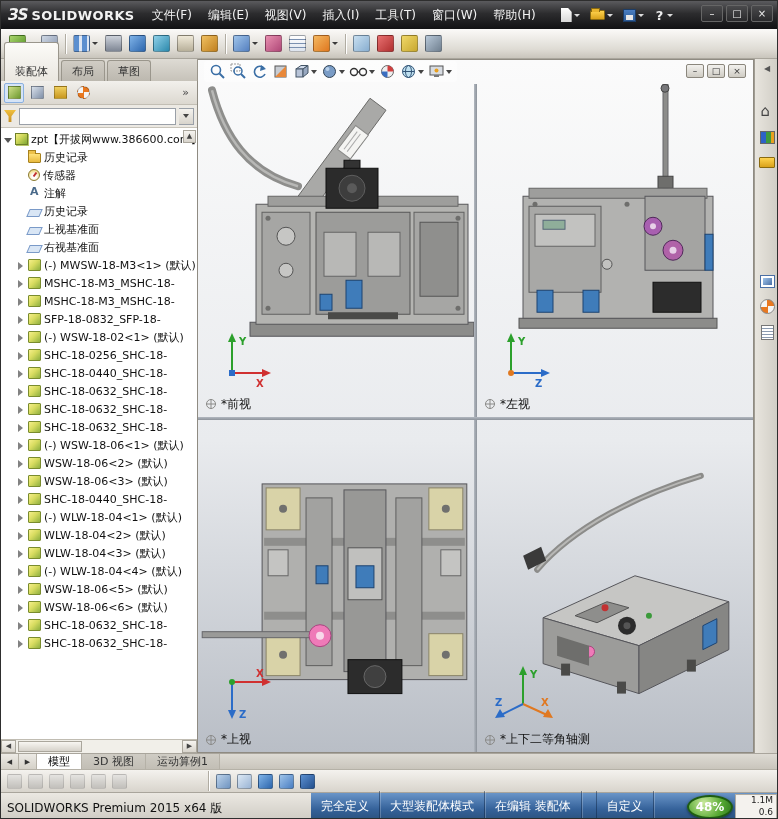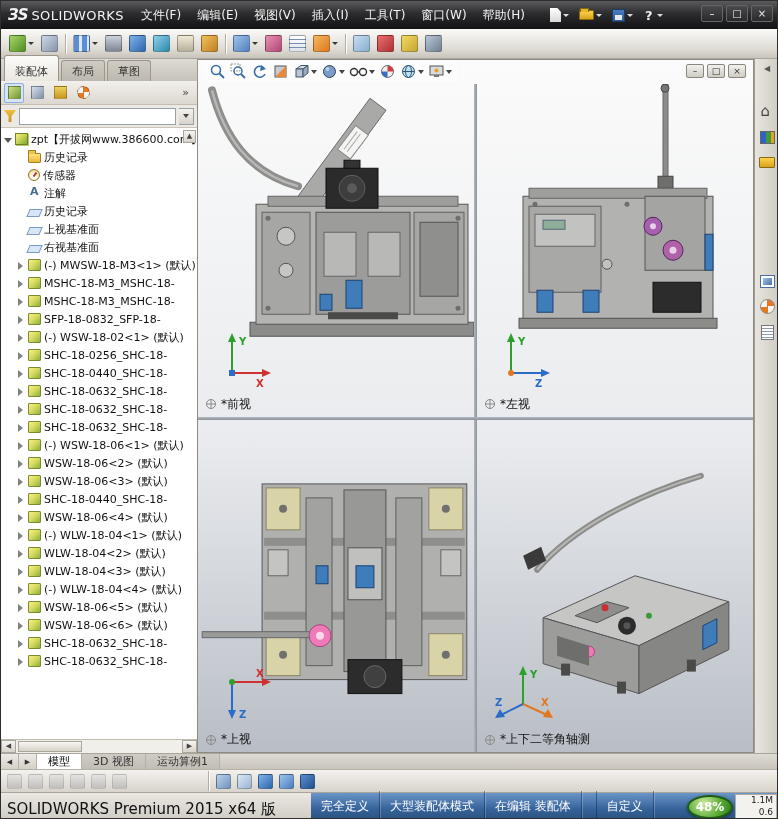--- a/index.html
+++ b/index.html
@@ -4,21 +4,21 @@
 <style>
 *{box-sizing:border-box;margin:0;padding:0}
 body{background:#777;font-family:"DejaVu Sans","Liberation Sans",sans-serif}
 #app{position:relative;width:778px;height:819px;background:#d5d1c8;overflow:hidden;border:1px solid #2e2e2e;font-size:12px}
 svg text{font-family:"DejaVu Sans","Liberation Sans",sans-serif}
 
 
 .titlebar{position:absolute;top:0;left:0;width:100%;height:28px;background:linear-gradient(#5b5b5e,#2c2c2e 45%,#121214);display:flex;align-items:center;color:#f2f2f2}
 .logo{display:flex;align-items:baseline;gap:4px;padding:0 9px 0 7px}
 .logo-mark{font-weight:bold;font-style:italic;font-size:15px;letter-spacing:-1px}
-.logo-text{font-weight:normal;font-size:13px;letter-spacing:.4px}
+.logo-text{font-weight:bold;font-size:13px;letter-spacing:.4px}
 .menubar{display:flex;height:100%;align-items:stretch}
 .menu{display:flex;align-items:center;padding:4px 8px;font-size:12px}
 .quick{display:flex;align-items:center;gap:4px;margin-left:14px}
 .qbtn{display:flex;align-items:center;gap:2px;padding:2px 3px}
 .q-new{width:11px;height:14px;background:linear-gradient(#fff,#d8d8d8);clip-path:polygon(0 0,68% 0,100% 28%,100% 100%,0 100%)}
 .q-open{width:15px;height:10px;background:linear-gradient(#ffd34e,#d9a21b);border:1px solid #8a6a10;border-radius:1px;position:relative}
 .q-open::before{content:"";position:absolute;top:-3px;left:0;width:7px;height:3px;background:#e9b52e;border:1px solid #8a6a10;border-bottom:none}
 .q-save{width:13px;height:13px;background:linear-gradient(#4a7ec2,#2c5a94);border:1px solid #1c3c66;position:relative}
 .q-save::after{content:"";position:absolute;left:2px;bottom:1px;width:7px;height:5px;background:#e8e8e8}
 .q-help{font-weight:bold;font-size:13px;color:#eee;padding:0 2px}
@@ -29,21 +29,21 @@
 
 .toolbar{position:absolute;top:28px;left:0;width:100%;height:30px;background:linear-gradient(#fbfaf8,#dedbd4 70%,#c9c5bc);border-bottom:1px solid #a9a59c;display:flex;align-items:center;padding:0 5px;gap:1px}
 .mico{height:26px;display:flex;align-items:center;justify-content:center;padding:0 3px;border-radius:2px}
 .mico i{display:block;width:17px;height:17px;background:var(--g);border:1px solid rgba(0,0,0,.3);border-radius:2px}
 .mcaret{width:0;height:0;border-left:3px solid transparent;border-right:3px solid transparent;border-top:3px solid #3a3a3a;margin-left:2px}
 .msep{width:1px;height:20px;background:#b0aca2;box-shadow:1px 0 0 #fff;margin:0 3px}
 
 
 .cmdband{position:absolute;top:58px;left:0;width:197px;height:22px;background:linear-gradient(#dedbd4,#c6c2b9);border-right:1px solid #9a968c;display:flex;align-items:flex-end;padding-left:3px}
 .ctab{padding:3px 10px 2px;font-size:11px;color:#333;border:1px solid #9a968c;border-bottom:none;border-radius:3px 3px 0 0;background:linear-gradient(#d0ccc4,#bcb8af);margin-right:2px;white-space:nowrap}
-.ctab.active{background:linear-gradient(#fcfbf8,#eae7e0);padding-top:8px}
+.ctab.active{background:linear-gradient(#fcfbf8,#eae7e0);padding-top:21px}
 
 
 .fpanel{position:absolute;left:0;top:80px;width:197px;height:672px;background:#fff;border-right:1px solid #8f8b82;display:flex;flex-direction:column}
 .fp-icons{height:24px;flex:none;background:linear-gradient(#f2f0ec,#dcd8d0);display:flex;align-items:center;gap:3px;padding:0 3px;border-bottom:1px solid #c2beb4}
 .fpi{width:20px;height:20px;display:flex;align-items:center;justify-content:center;border:1px solid transparent;border-radius:2px}
 .fpi.sel{border-color:#8ab0e0;background:#d6e4f6}
 .fpi i{display:block;width:13px;height:13px;background:var(--g);border:1px solid rgba(0,0,0,.25)}
 .fpi i.ball{border-radius:50%}
 .fp-more{margin-left:auto;font-size:11px;color:#444;padding:0 5px}
 .fp-filter{height:23px;flex:none;display:flex;align-items:center;gap:3px;padding:2px 3px;background:#ece9e3;border-bottom:1px solid #c8c4ba}
@@ -110,21 +110,21 @@
 
 
 .btoolbar{position:absolute;left:0;top:768px;width:778px;height:23px;background:linear-gradient(#f4f2ee,#d8d4cc);border-top:1px solid #b5b1a7;display:flex;align-items:center;padding:0 4px;gap:2px}
 .bico{height:20px;display:flex;align-items:center;padding:0 2px}
 .bico i{display:block;width:15px;height:15px;background:var(--g);border:1px solid rgba(0,0,0,.3);border-radius:2px}
 .bico.dim{opacity:.4;filter:grayscale(.7)}
 .bgap{width:72px}
 
 
 .statusbar{position:absolute;left:0;top:791px;width:778px;height:28px;background:linear-gradient(#ebe8e2,#cfccc4);border-top:1px solid #a9a59c;color:#111}
-.sb-left{position:absolute;left:6px;top:7px;font-size:15px}
+.sb-left{position:absolute;left:6px;top:7px;font-size:12px}
 .sb-right{position:absolute;left:310px;top:0;right:0;bottom:0;background:linear-gradient(#6a95c8,#35629a 60%,#2b527e);display:flex;align-items:center;color:#fff;font-size:12px}
 .sbf{height:100%;display:flex;align-items:center;padding:16px 10px;border-right:1px solid rgba(10,30,60,.45);box-shadow:1px 0 0 rgba(255,255,255,.22)}
 .sbf.custom{margin-left:14px;border-left:1px solid rgba(10,30,60,.45)}
 .perf{position:absolute;right:46px;top:2px;width:46px;height:24px;border-radius:50%;background:radial-gradient(circle at 35% 30%,#c9e99b,#55a832 60%,#2e7a1c);border:2px solid #1e5c12;color:#fff;font-weight:bold;font-size:12px;display:flex;align-items:center;justify-content:center;box-shadow:0 1px 3px rgba(0,0,0,.5)}
 .mem{position:absolute;right:2px;top:1px;bottom:1px;width:42px;background:#f4f2ee;border:1px solid #b0aca2;color:#222;font-size:9px;display:flex;flex-direction:column;align-items:flex-end;justify-content:center;line-height:1.25;padding:0 3px}
 </style>
 </head>
 <body>
 
 <div id="app">
@@ -378,25 +378,20 @@
             <span class="tlabel">WSW-18-06&lt;3&gt; (默认)</span>
           </div>
 
           <div class="trow comp">
             <span class="tw"></span>
             <span class="tico comp"></span>
             <span class="tlabel">SHC-18-0440_SHC-18-</span>
           </div>
 
 
-          <div class="trow comp">
-            <span class="tw"></span>
-            <span class="tico comp"></span>
-            <span class="tlabel">WSW-18-06&lt;4&gt; (默认)</span>
-          </div>
 
           <div class="trow comp">
             <span class="tw"></span>
             <span class="tico comp"></span>
             <span class="tlabel">(-) WLW-18-04&lt;1&gt; (默认)</span>
           </div>
 
           <div class="trow comp">
             <span class="tw"></span>
             <span class="tico comp"></span>

